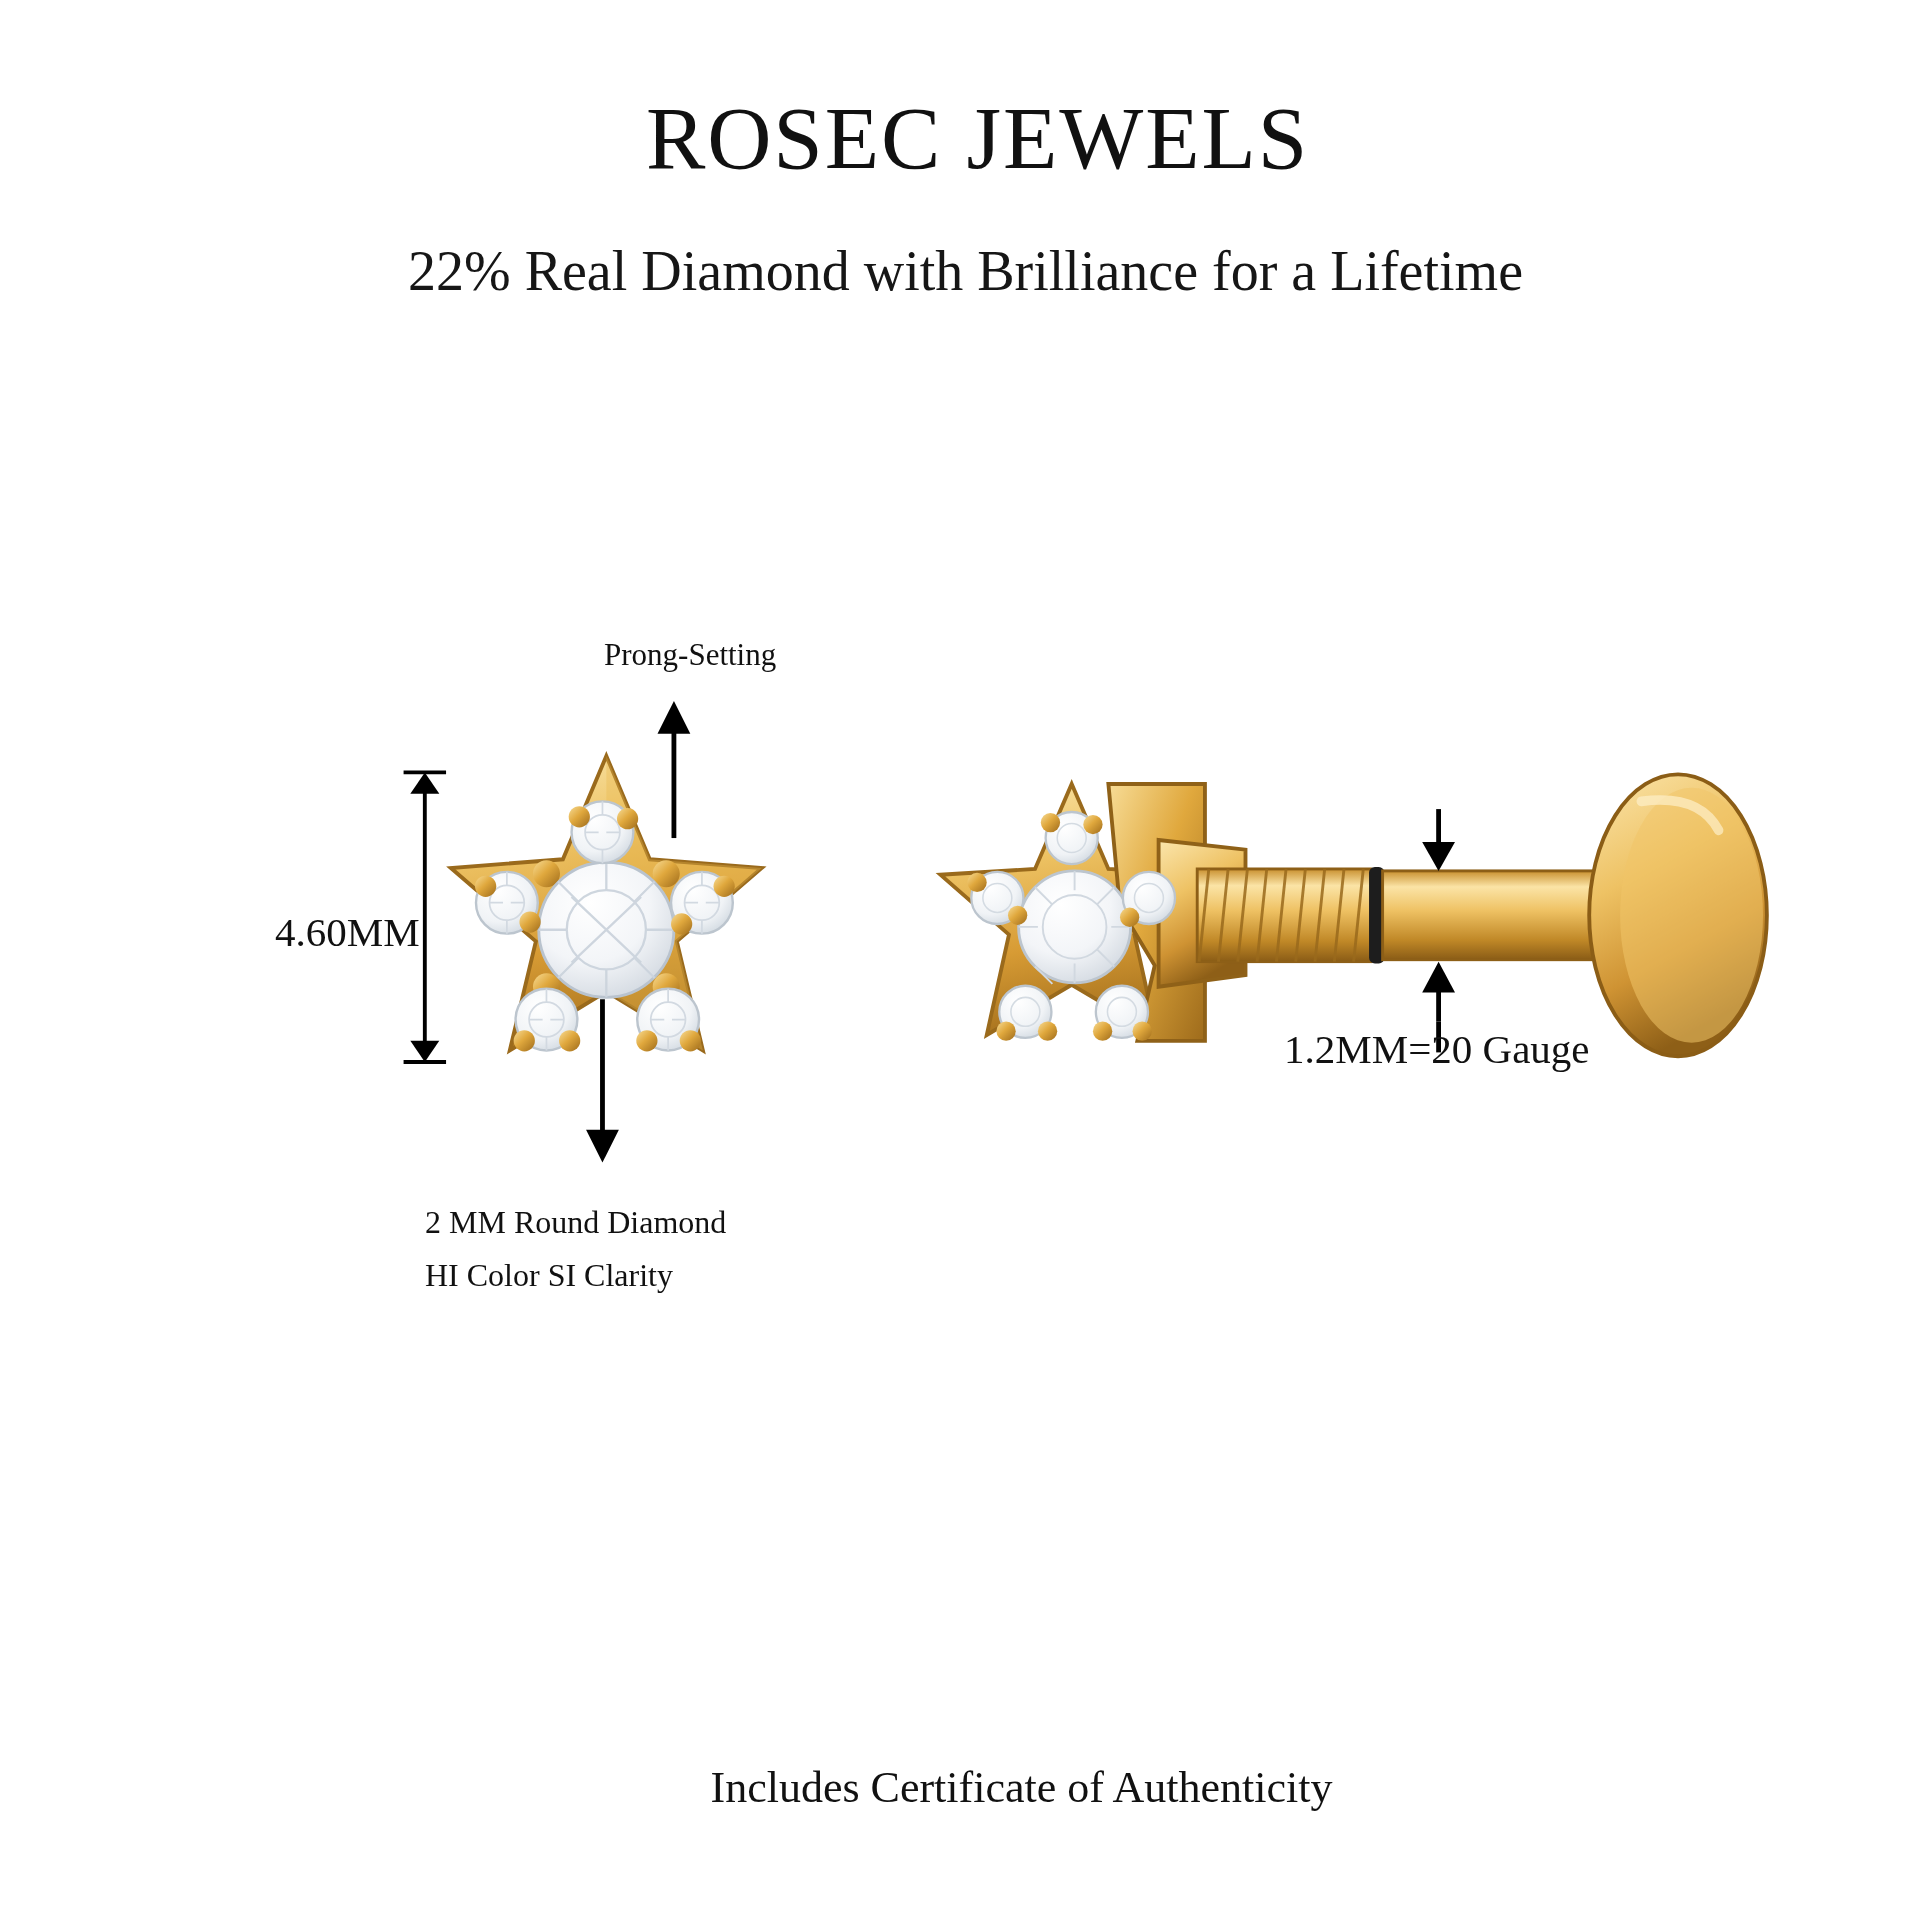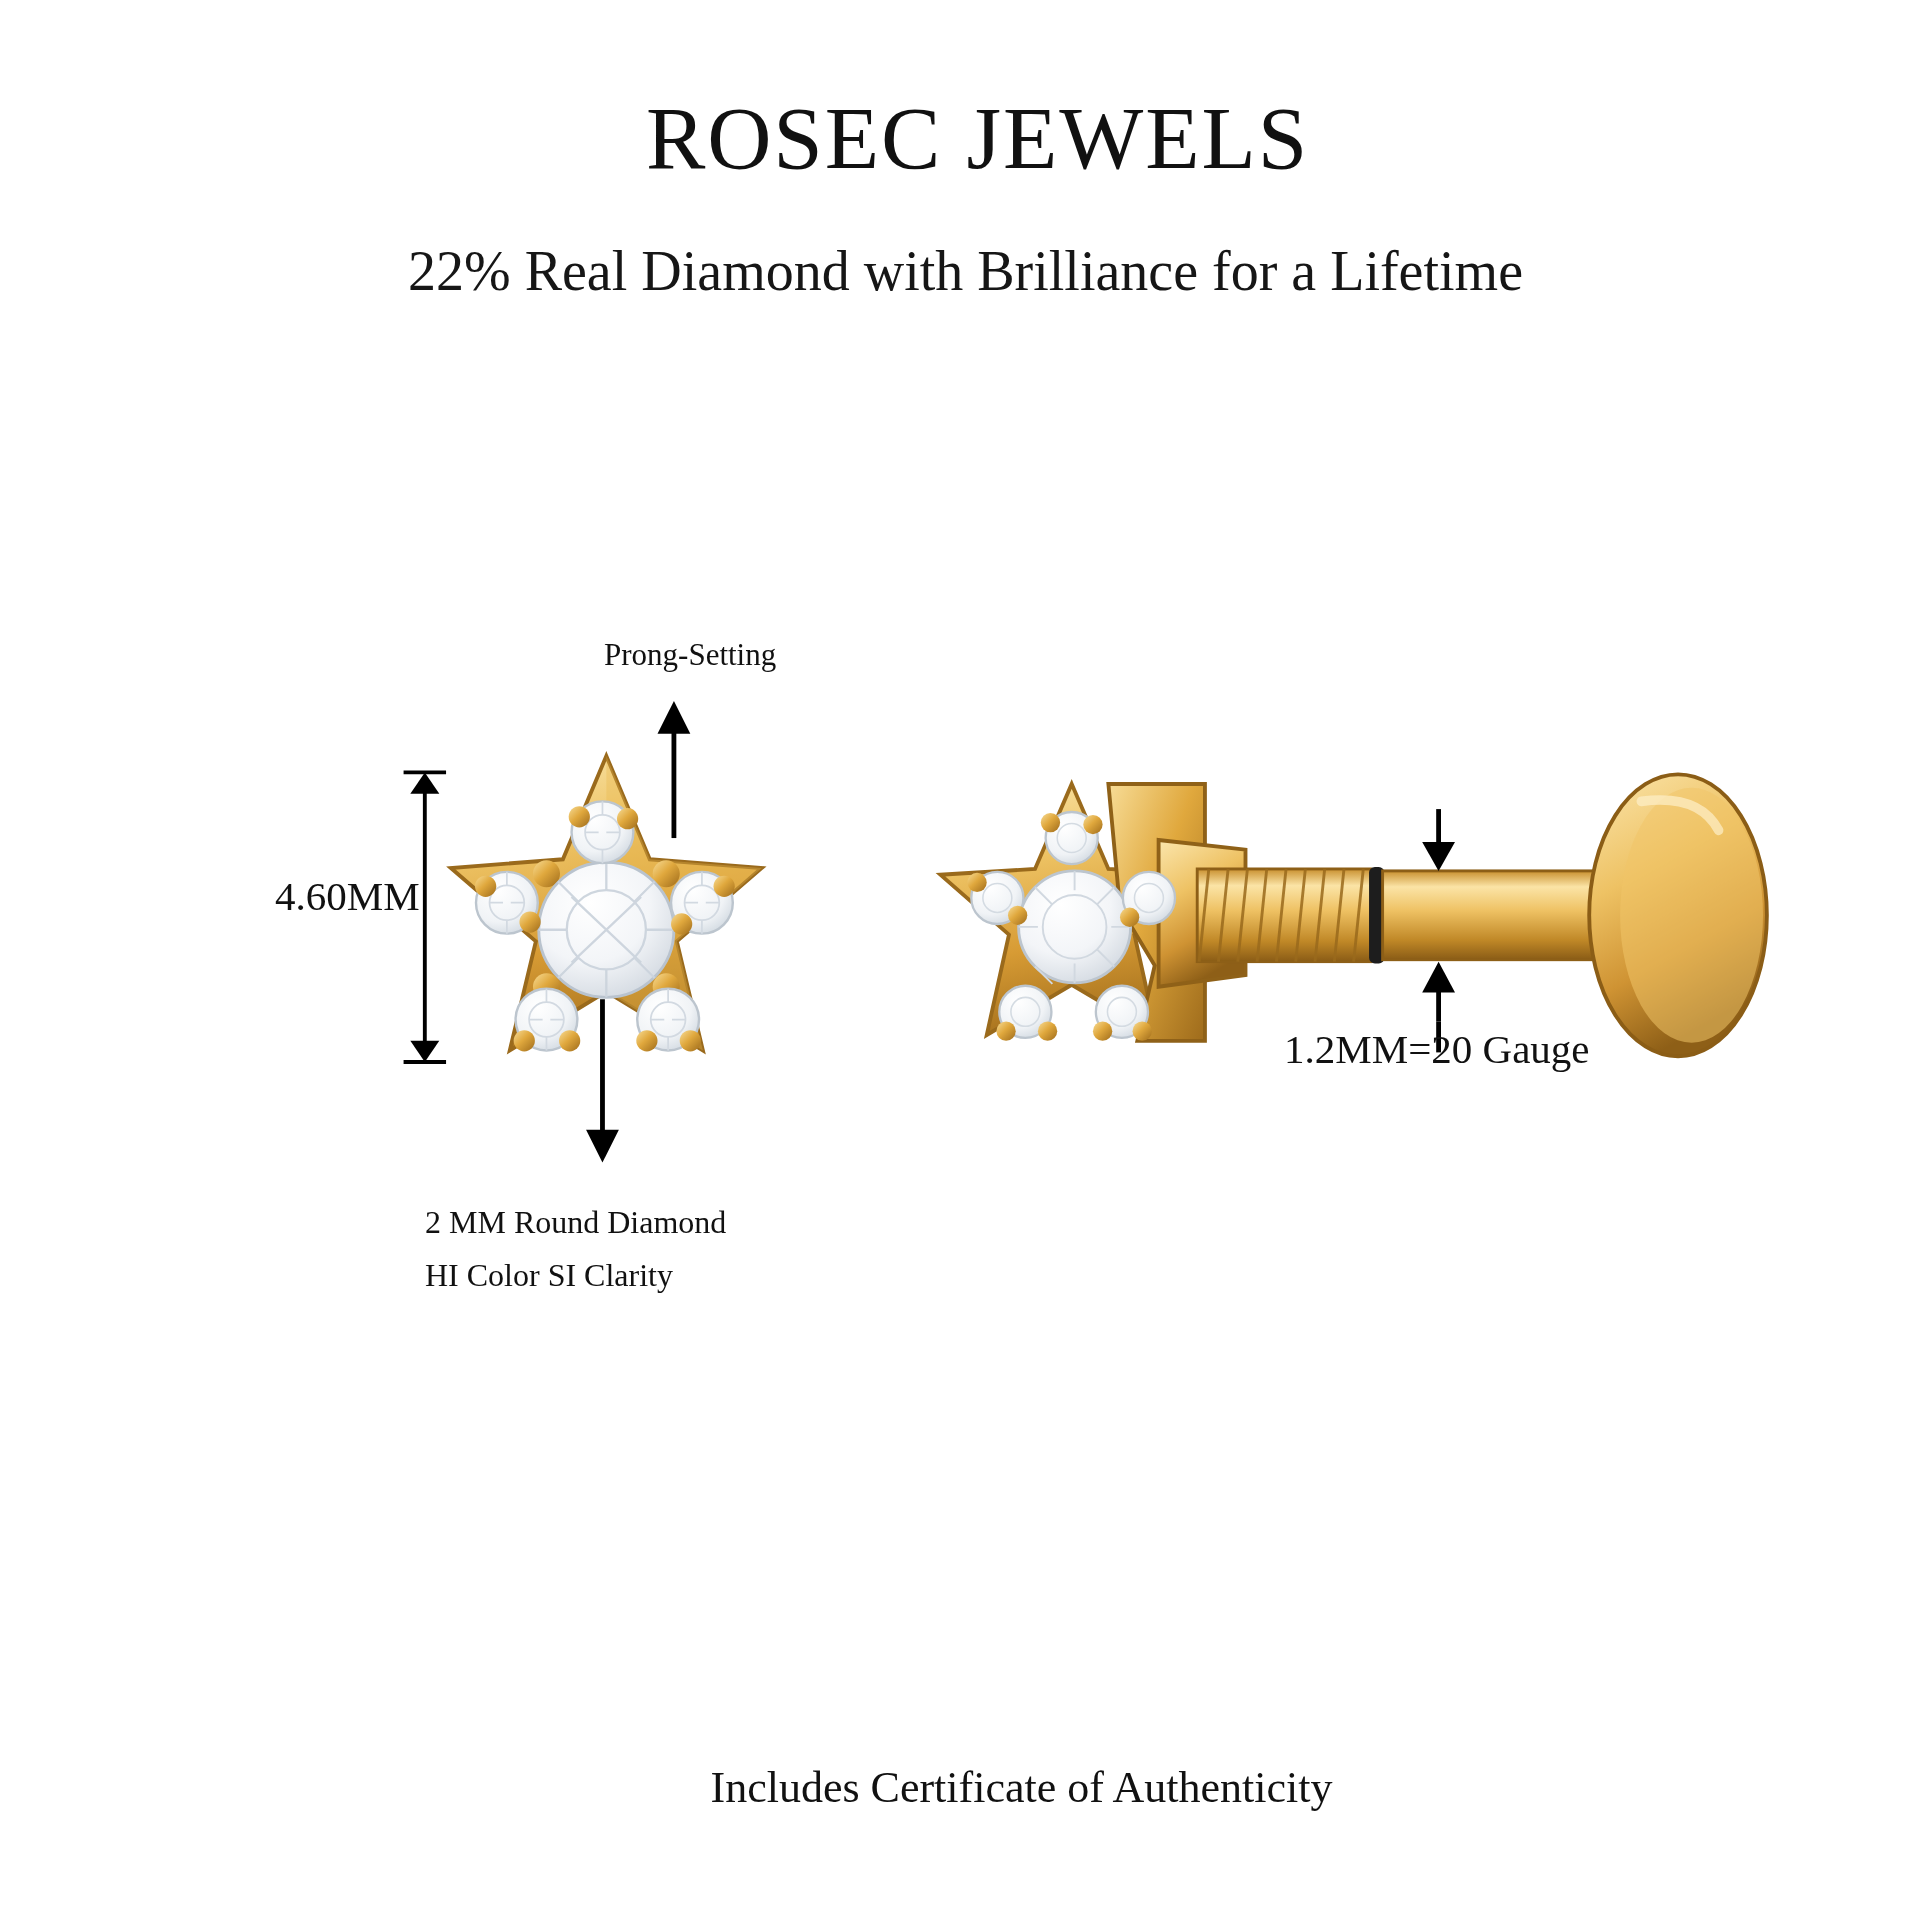--- a/index.html
+++ b/index.html
@@ -62,21 +62,21 @@
     color: #111111;
     white-space: pre;
   }
   .callout-prong {
     top: 637px;
     left: 588px;
     font-size: 31px;
     margin-left: 16px;
   }
   .callout-dim {
-    top: 872px;
+    top: 908px;
     left: 275px;
     font-size: 41px;
   }
   .callout-diamond {
     top: 1202px;
     left: 425px;
     font-size: 32px;
     line-height: 1.28;
   }
   .callout-gauge {

